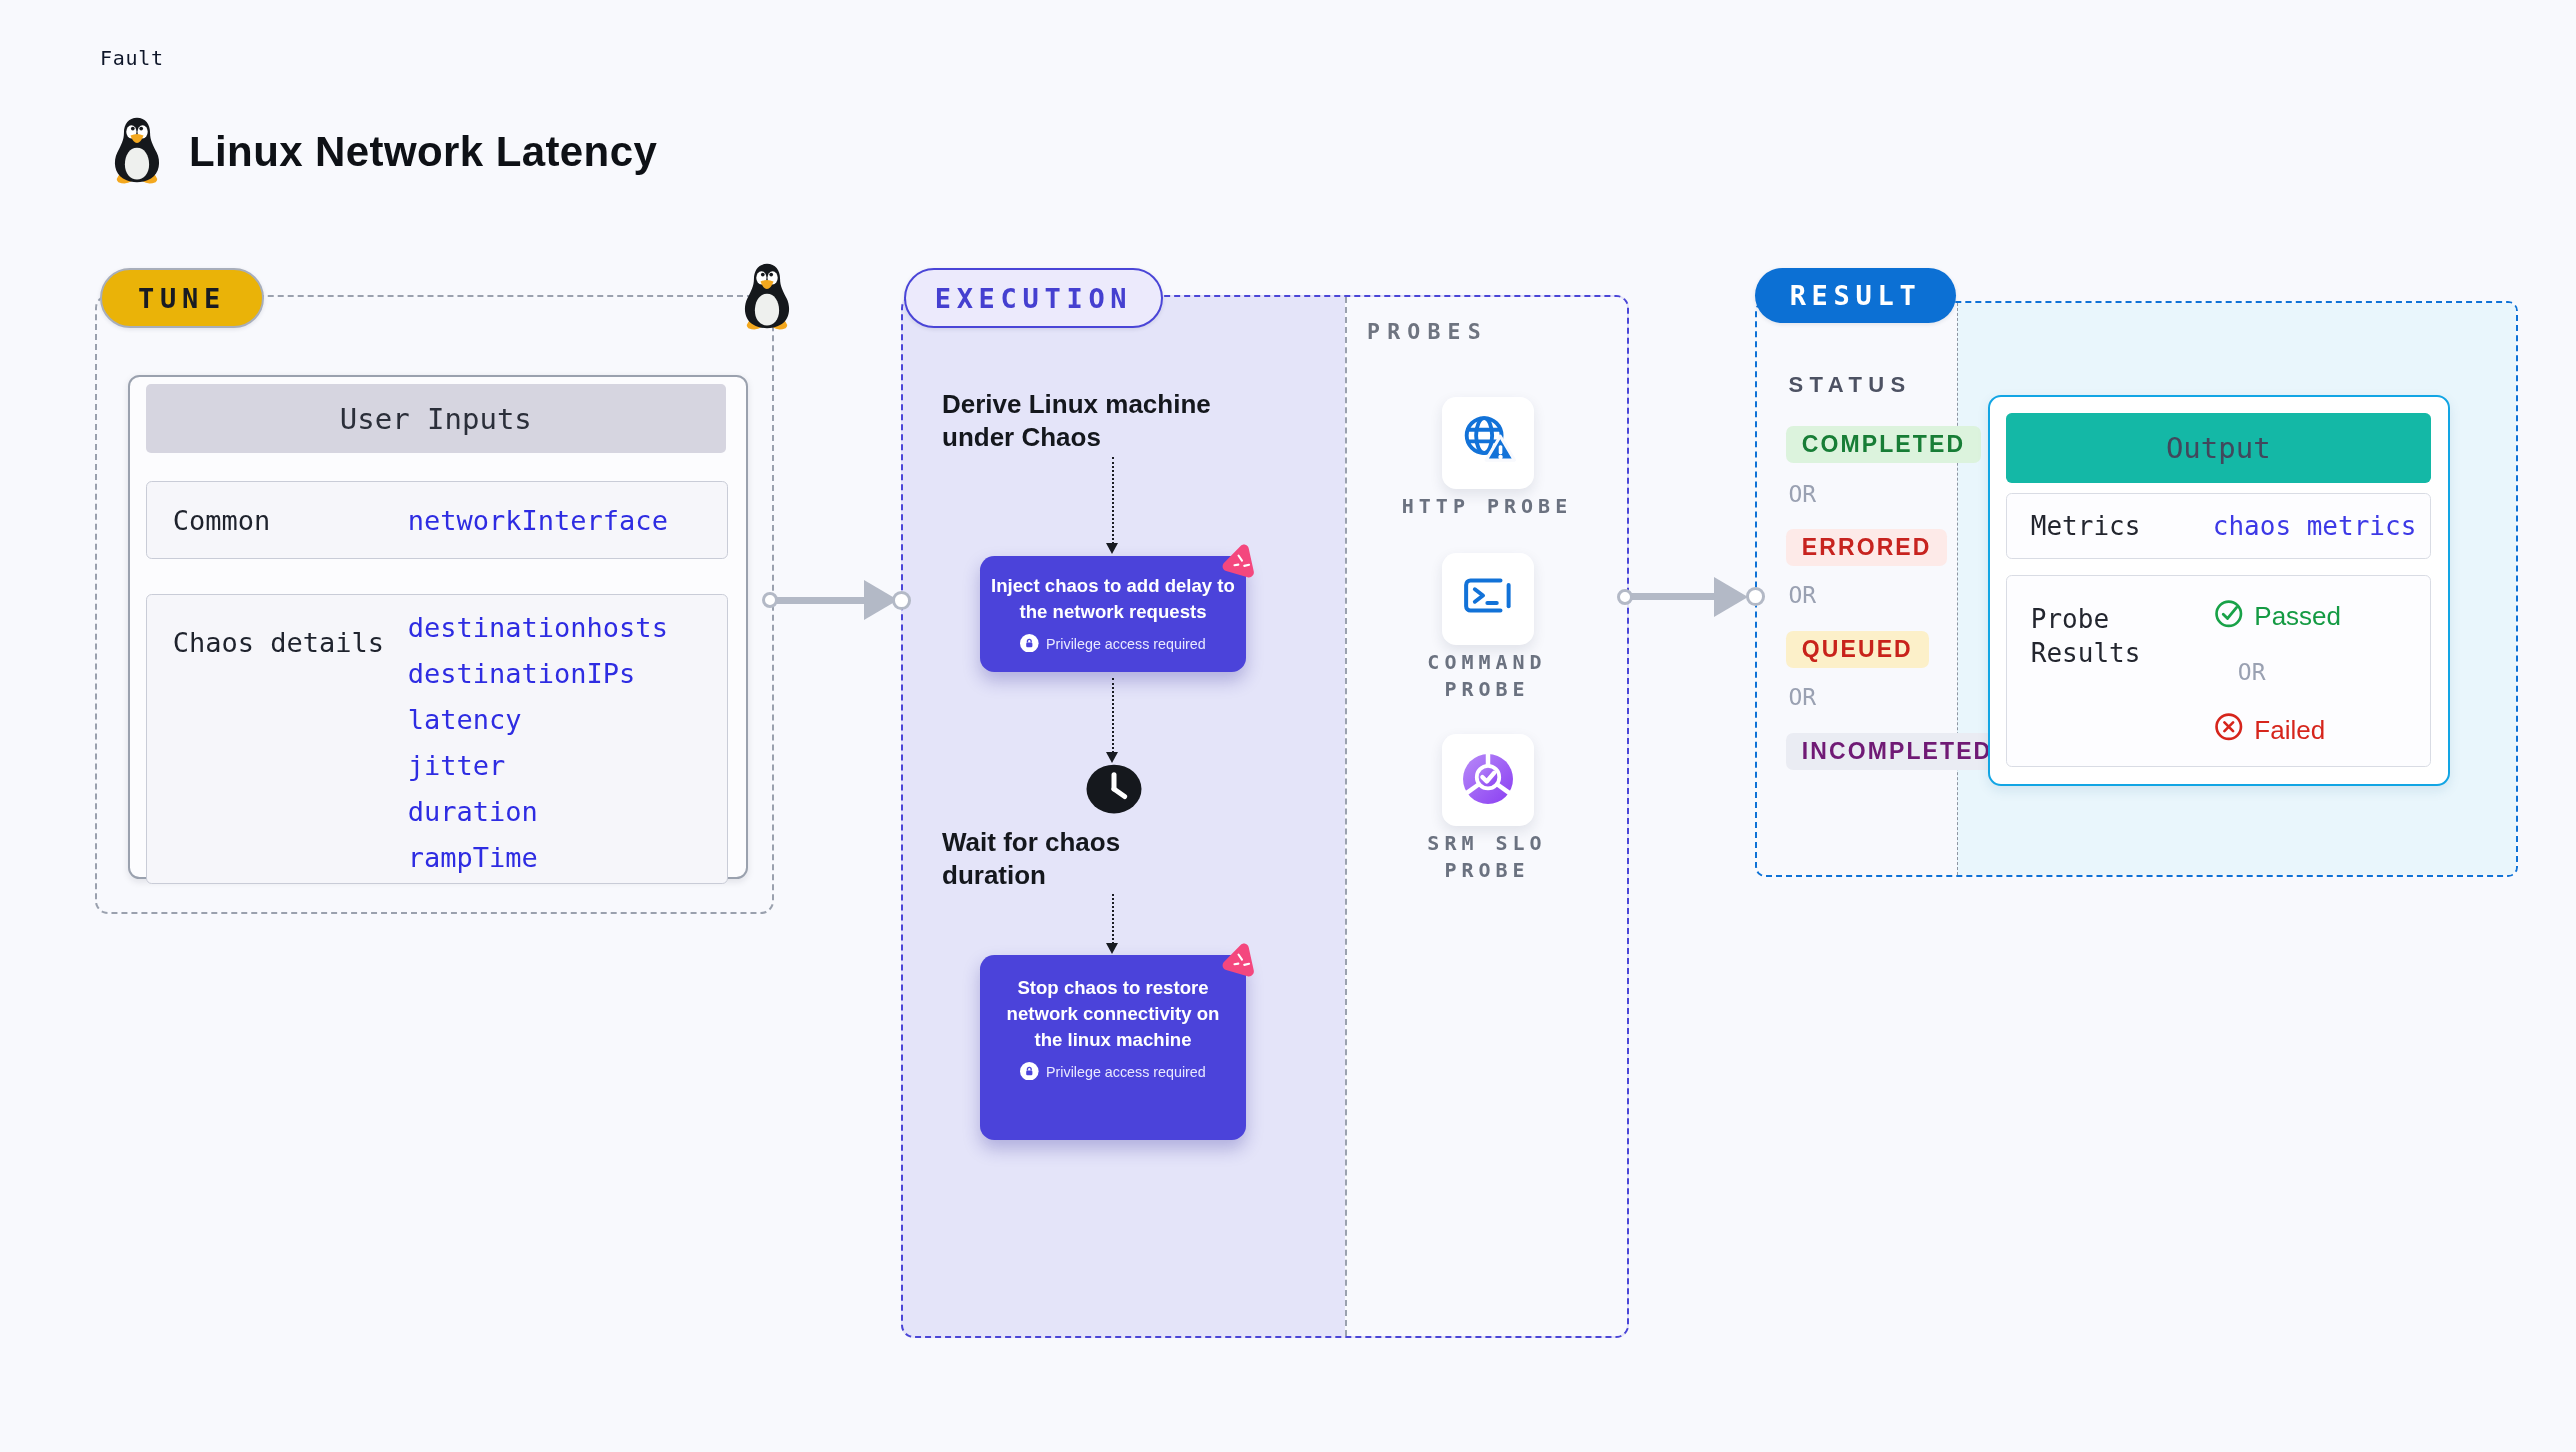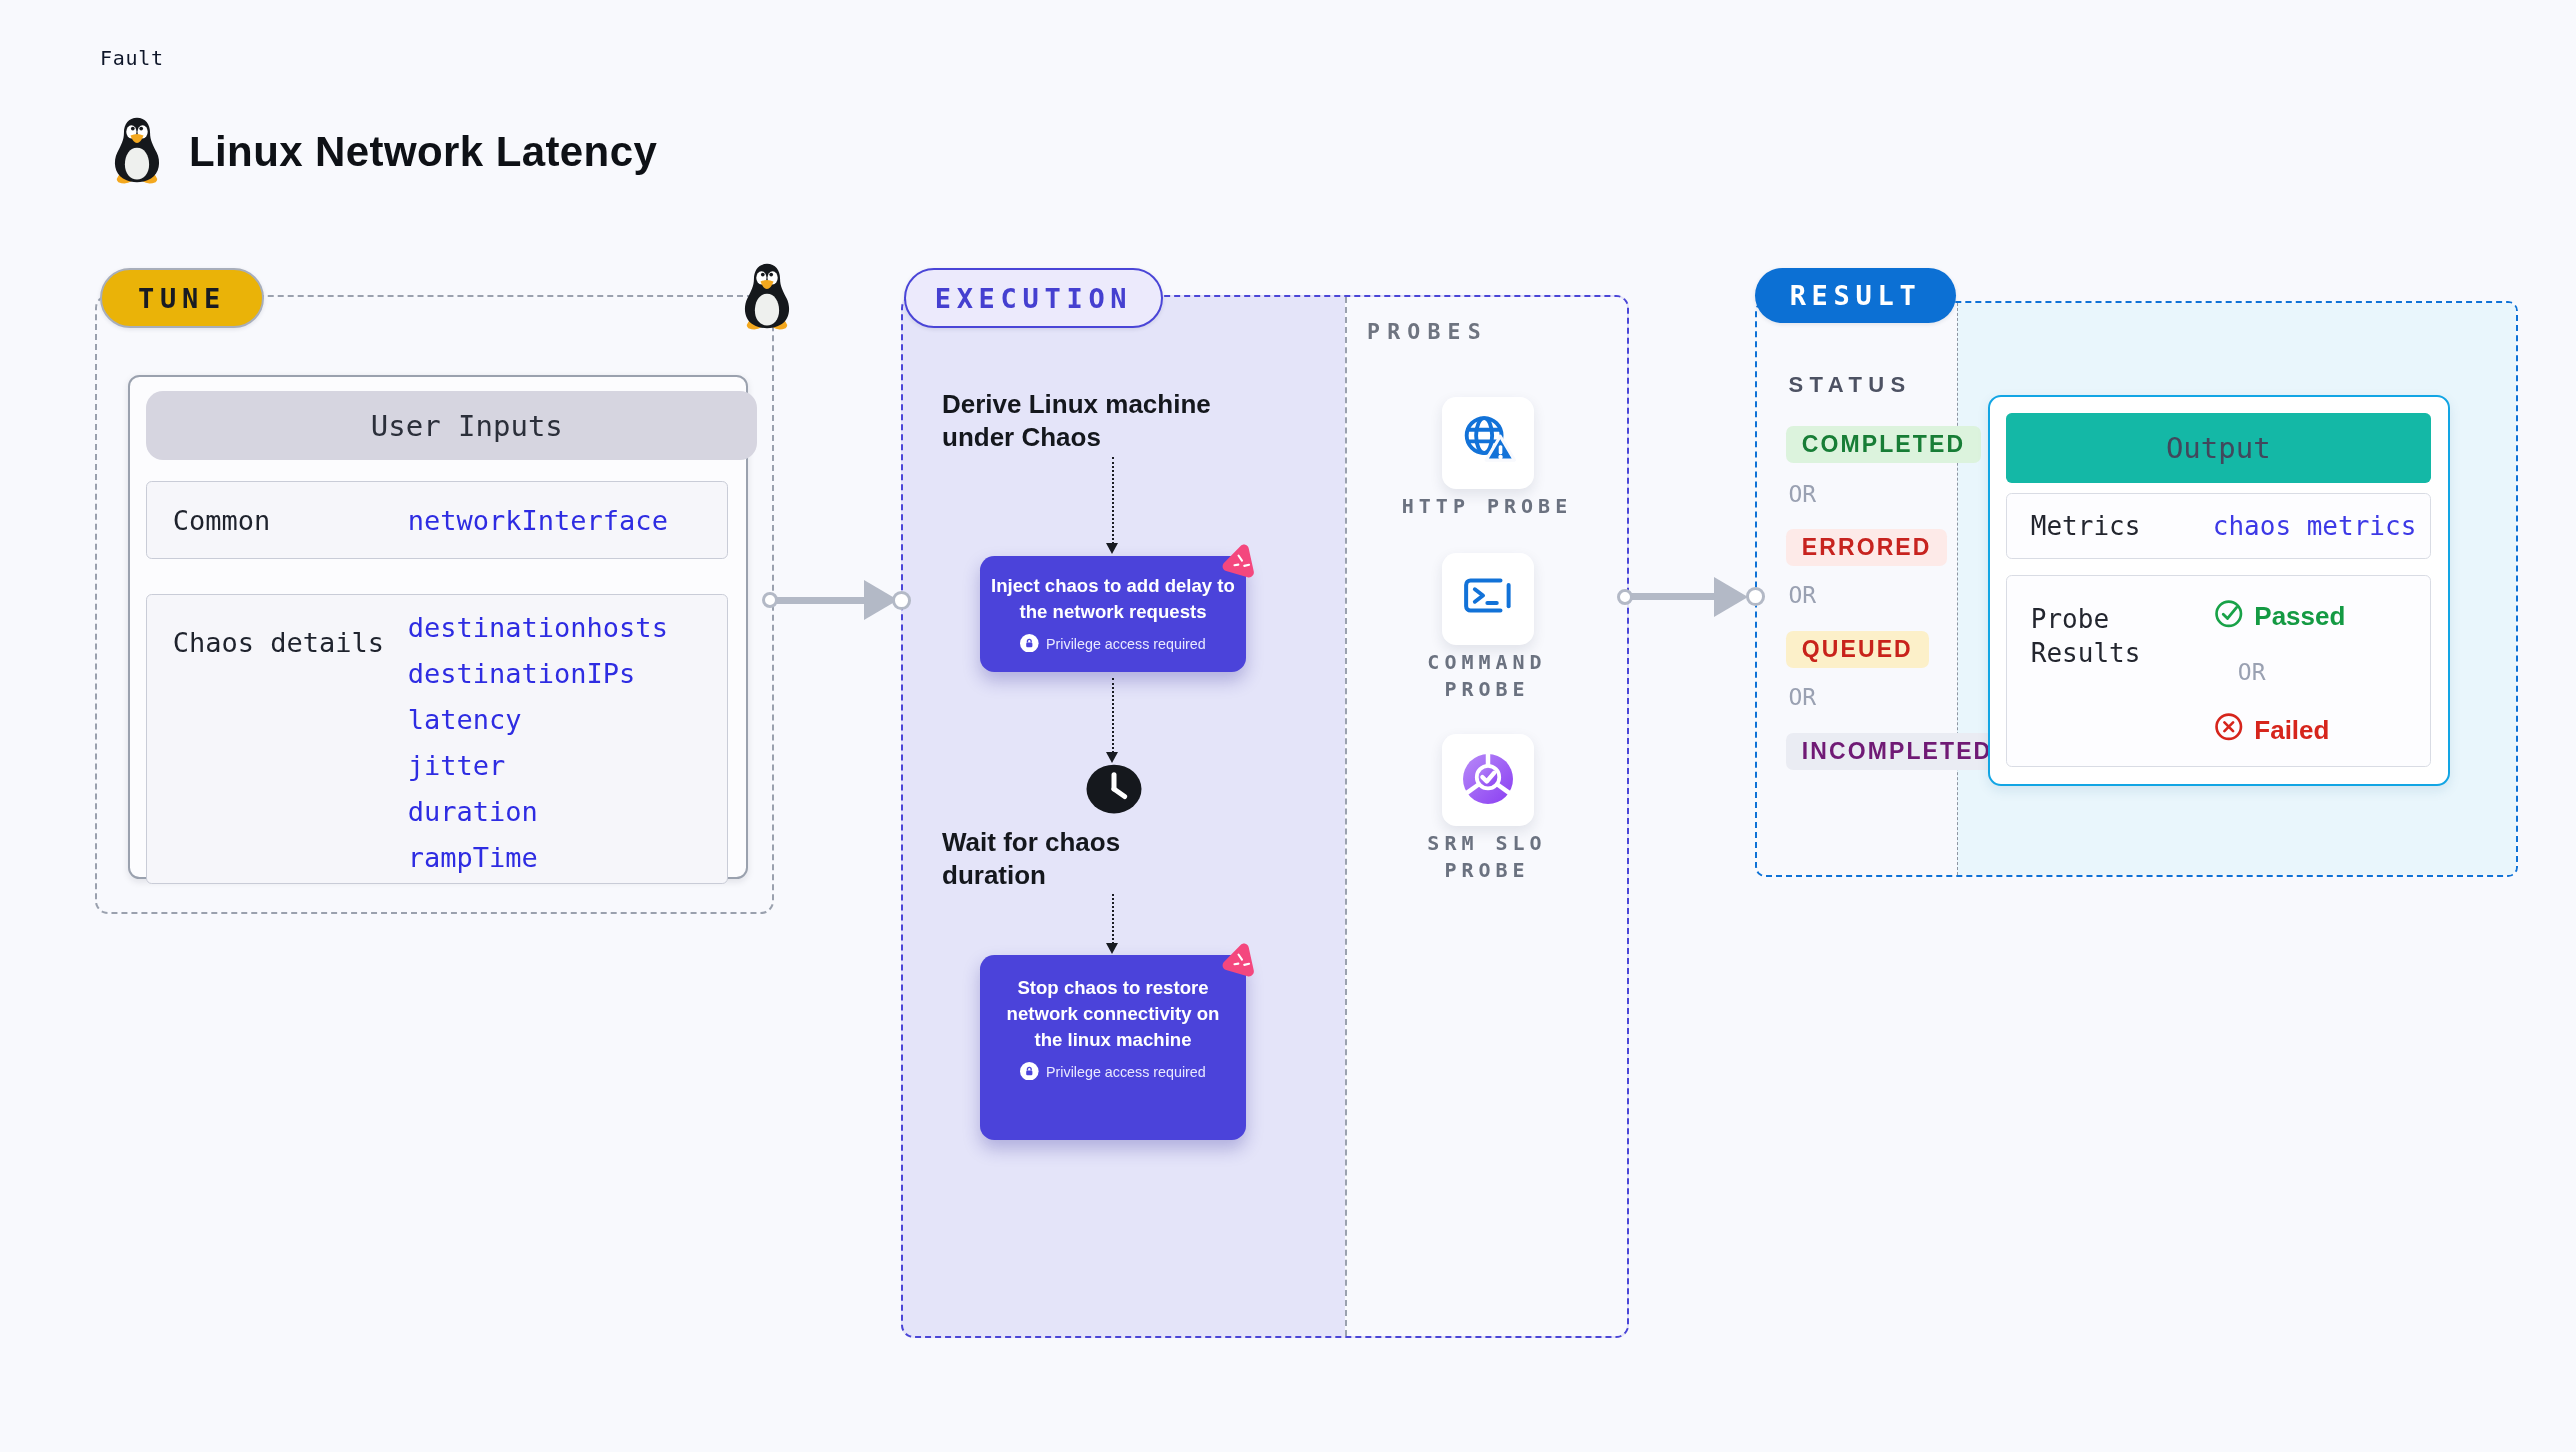--- a/index.html
+++ b/index.html
@@ -19,22 +19,22 @@
         box-shadow:0 1.4px 4.3px rgba(20,30,60,.10);z-index:6;}
   .pill-tune{left:100px;top:268px;width:160px;height:56px;background:#eab308;border:2.1px solid #a8aeba;color:#181b23;}
   .pill-exec{left:904px;top:268px;width:255px;height:56px;background:#eceafc;border:2.9px solid #4a45d7;color:#4540d0;}
   .pill-result{left:1755px;top:268px;width:201px;height:55px;background:#0c70d4;color:#ffffff;}
 
   
   .tune-box{left:95px;top:295px;width:675px;height:615px;border:2.9px dashed #9aa1ae;border-radius:13px;}
   .tux-corner{left:739px;top:262px;width:56px;height:69px;z-index:5;}
   .ui-card{left:128px;top:375px;width:616px;height:500px;background:#fcfcfe;border:2.1px solid #9aa1ae;
            border-radius:11.5px;box-shadow:0 2.9px 7.2px rgba(16,24,40,.10);}
-  .ui-header{left:15.8px;top:14px;width:580px;height:69px;background:#d6d5e0;border-radius:17px;
-             display:flex;align-items:center;justify-content:center;font-size:29px;color:#2b2f3a;padding-left:31px;}
+  .ui-header{left:15.8px;top:7px;width:580px;height:69px;background:#d6d5e0;border-radius:5px;
+             display:flex;align-items:center;justify-content:center;font-size:29px;color:#2b2f3a;}
   .ui-row{left:15.8px;width:580px;background:#f6f6fa;border:1.4px solid #c9ccd7;border-radius:5.7px;}
   .row-common{top:104px;height:76px;}
   .row-chaos{top:197px;height:288px;margin-top:20px;}
   .ui-label{position:absolute;left:26px;font-size:27px;color:#1f232d;text-align:center;}
   .ui-value{position:absolute;left:261px;font-size:27px;color:#2e2ce2;}
   .vcenter{top:50%;transform:translateY(-50%);}
   .chaos-label{top:31.5px;}
   .chaos-values{top:10px;line-height:46px;}
   .chaos-values span{display:block;}
 
@@ -92,21 +92,21 @@
   .or1{top:178px;} .or2{top:279px;} .or3{top:381px;}
   .output-card{position:absolute;left:231px;top:92px;width:462px;height:391px;background:#fff;
                border:2.9px solid #12a5e4;border-radius:13px;box-shadow:0 4.3px 11.5px rgba(20,90,140,.10);box-sizing:border-box;}
   .out-header{position:absolute;left:15.8px;top:15.8px;width:425px;height:70px;background:#14b8a6;border-radius:5.7px;
               display:flex;align-items:center;justify-content:center;font-size:29px;color:#42475c;}
   .out-row{position:absolute;left:15.8px;width:425px;border:1.4px solid #d9dce4;border-radius:5.7px;background:#fdfdff;box-sizing:border-box;}
   .out-metrics{top:96px;height:66px;}
   .out-probe{top:178px;height:192px;}
   .out-label{position:absolute;left:24px;font-size:26px;color:#23262f;line-height:34px;}
   .out-value{position:absolute;left:206px;font-size:26px;color:#3d39e6;}
-  .res-item{position:absolute;left:206px;display:flex;align-items:center;gap:10px;font-size:26px;font-weight:700;}
+  .res-item{position:absolute;left:206px;display:flex;align-items:center;gap:10px;font-size:26px;font-weight:400;}
   .passed-row{top:21.5px;color:#149a43;}
   .failed-row{top:135px;color:#d6251c;}
   .out-or{position:absolute;left:231px;top:83px;font-family:"DejaVu Sans Mono",monospace;font-size:23px;color:#9aa1b2;}
 </style>
 </head>
 <body>
 
 <div id="canvas">
 
   <div class="abs kicker mono">Fault</div>

